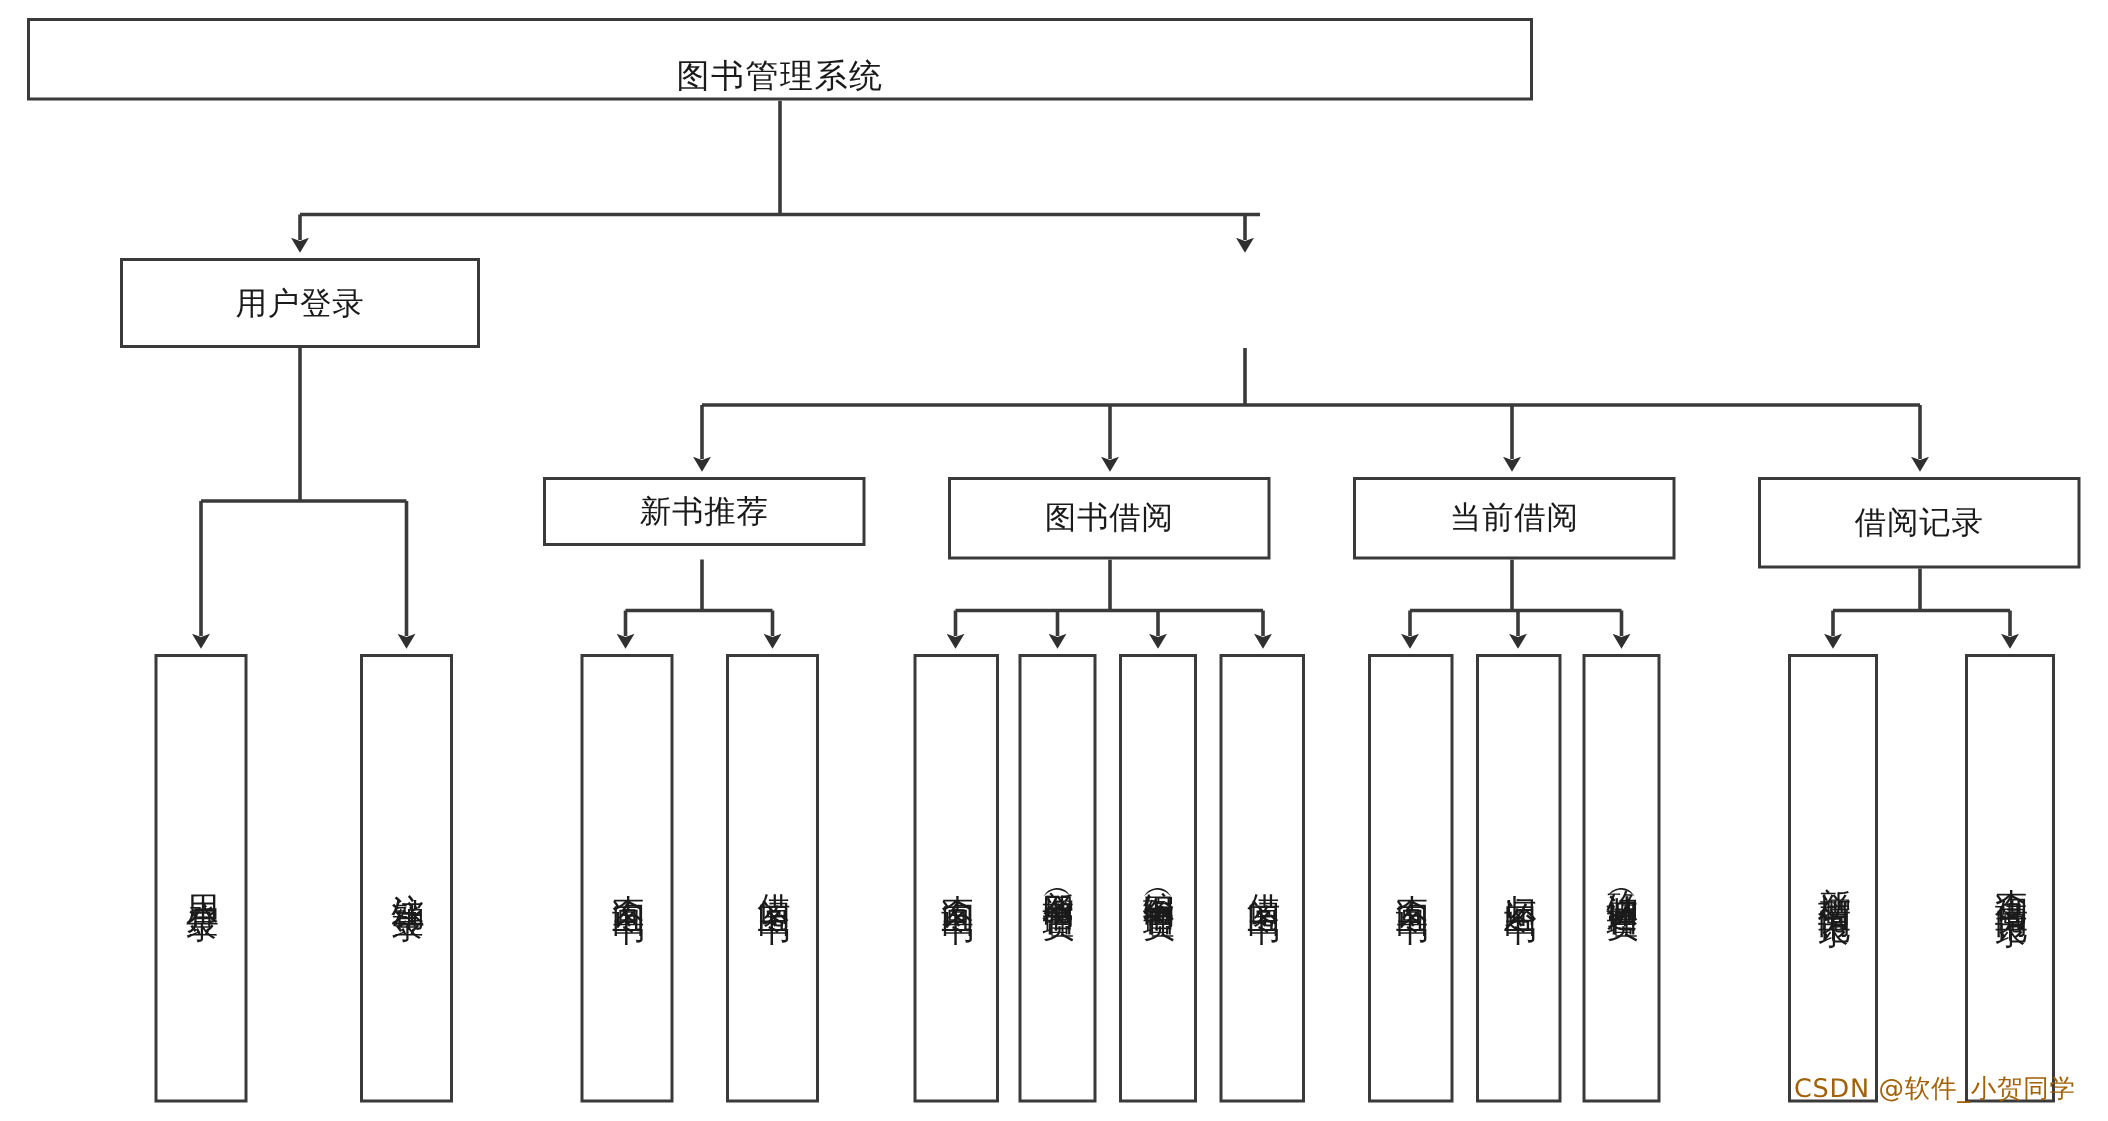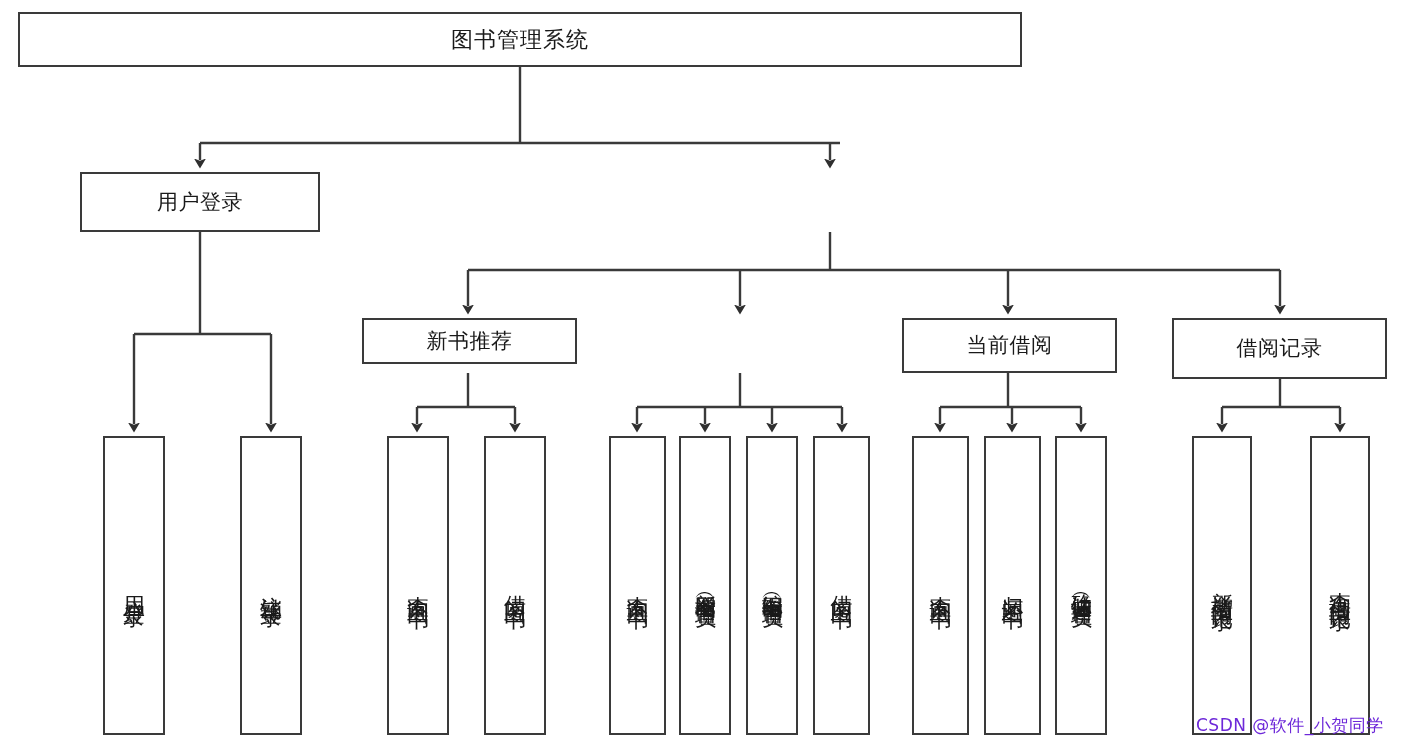--- a/index.html
+++ b/index.html
@@ -60,21 +60,21 @@
     letter-spacing: 4px;
     text-align: center;
     max-height: 100%;
   }
   .node.vert.narrow .lbl {
     font-size: 21px;
     letter-spacing: 2px;
   }
   #watermark {
     position: absolute;
-    color: #6d28d9;
+    color: #a16207;
     font-size: 17px;
     white-space: nowrap;
     letter-spacing: 0.5px;
   }
 </style>
 </head>
 <body>
 
 <div id="canvas">
 
@@ -121,31 +121,34 @@
       <path d="M1012,407 L1012,424" marker-end="url(#arrow)"></path>
       <path d="M1081,407 L1081,424" marker-end="url(#arrow)"></path>
 
       <path d="M1280,373 L1280,407"></path>
       <path d="M1222,407 L1340,407"></path>
       <path d="M1222,407 L1222,424" marker-end="url(#arrow)"></path>
       <path d="M1340,407 L1340,424" marker-end="url(#arrow)"></path>
     </g>
   </svg>
 
-  <div class="node horiz root" style="left:18px; top:12px; width:1004px; height:55px;">
+  <div class="node horiz root" style="left:18px; top:12px; width:1004px; height:55px;align-items:flex-end;">
     <span class="lbl">图书管理系统</span>
   </div>
 
   <div class="node horiz" style="left:80px; top:172px; width:240px; height:60px;">
     <span class="lbl">用户登录</span>
   </div>
 
   <div class="node horiz" style="left:362px; top:318px; width:215px; height:46px;">
     <span class="lbl">新书推荐</span>
   </div>
+  <div class="node horiz" style="left:632px; top:318px; width:215px; height:55px;">
+    <span class="lbl">图书借阅</span>
+  </div>
   <div class="node horiz" style="left:902px; top:318px; width:215px; height:55px;">
     <span class="lbl">当前借阅</span>
   </div>
   <div class="node horiz" style="left:1172px; top:318px; width:215px; height:61px;">
     <span class="lbl">借阅记录</span>
   </div>
 
   <div class="node vert" style="left:103px; top:436px; width:62px; height:299px;">
     <span class="lbl">用户登录</span>
   </div>

